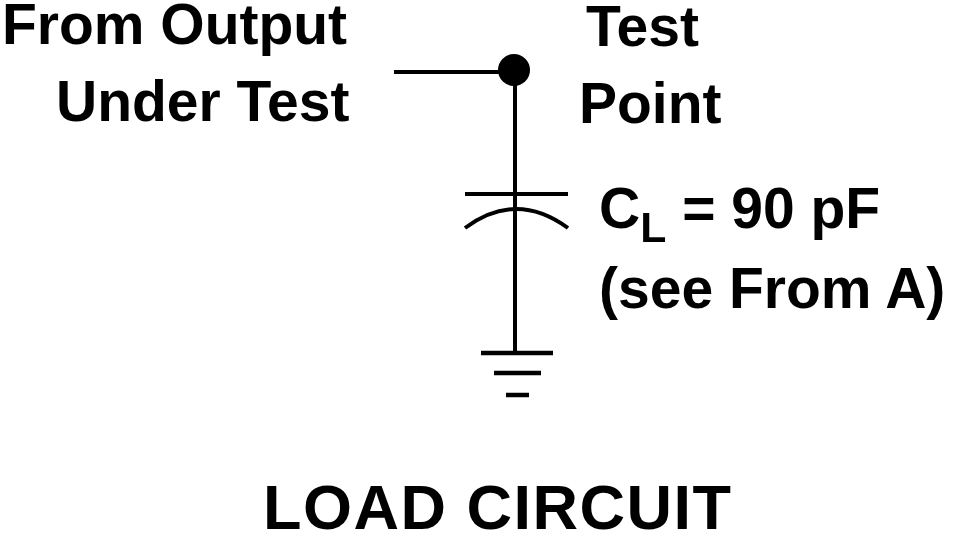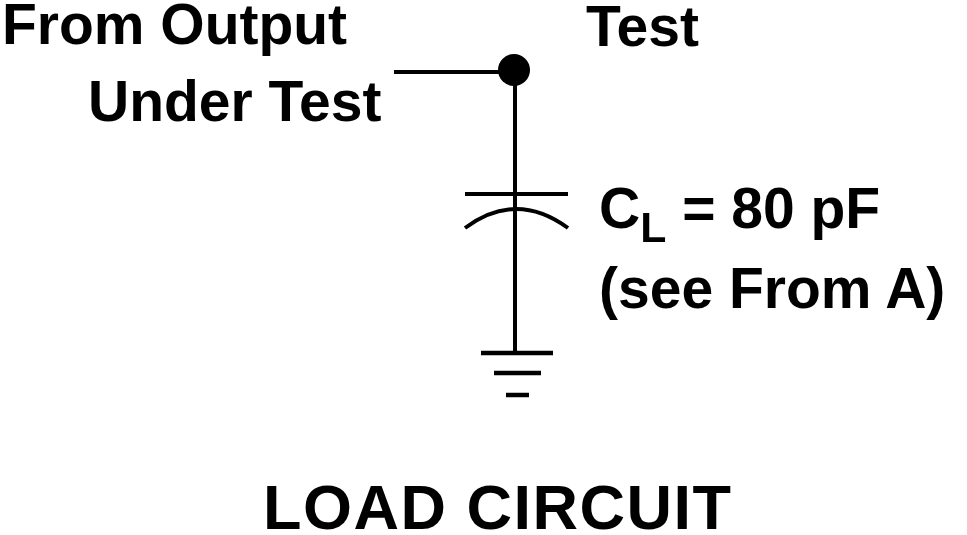--- a/index.html
+++ b/index.html
@@ -22,21 +22,21 @@
   .circuit .plate{stroke-width:4;}
   .circuit .gnd{stroke-width:4.5;}
   .circuit circle{fill:var(--ink);stroke:none;}
   .t{
     position:absolute;
     font-size:57px;
     line-height:1;
     white-space:nowrap;
   }
   .src1{left:2px;top:-4px;}
-  .src2{left:56px;top:73px;margin-left:32px;}
+  .src2{left:56px;top:73px;}
   .tp1{left:586px;top:-2px;}
   .tp2{left:579px;top:75px;}
   .capval{left:599px;top:180px;}
   .capnote{left:599px;top:260px;}
   .caption{left:263px;top:476px;font-size:63px;letter-spacing:1.5px;}
   sub.cl{
     font-size:0.75em;
     vertical-align:baseline;
     position:relative;
     top:0.33em;
@@ -56,19 +56,20 @@
     <path class="plate" d="M 465 228 Q 516 190 568 228"></path>
     <line class="gnd" x1="481" y1="353" x2="553" y2="353"></line>
     <line class="gnd" x1="494" y1="373" x2="541" y2="373"></line>
     <line class="gnd" x1="506" y1="395" x2="529" y2="395"></line>
   </svg>
 
   <div class="t src1">From Output</div>
   <div class="t src2">Under Test</div>
 
   <div class="t tp1">Test</div>
+  <div class="t tp2">Point</div>
 
-  <div class="t capval"><span>C</span><sub class="cl">L</sub><span> = 80 pF</span></div>
+  <div class="t capval"><span>C</span><sub class="cl">L</sub><span> = 90 pF</span></div>
   <div class="t capnote">(see From A)</div>
 
   <div class="t caption">LOAD CIRCUIT</div>
 
 </div>
 
 </body></html>

